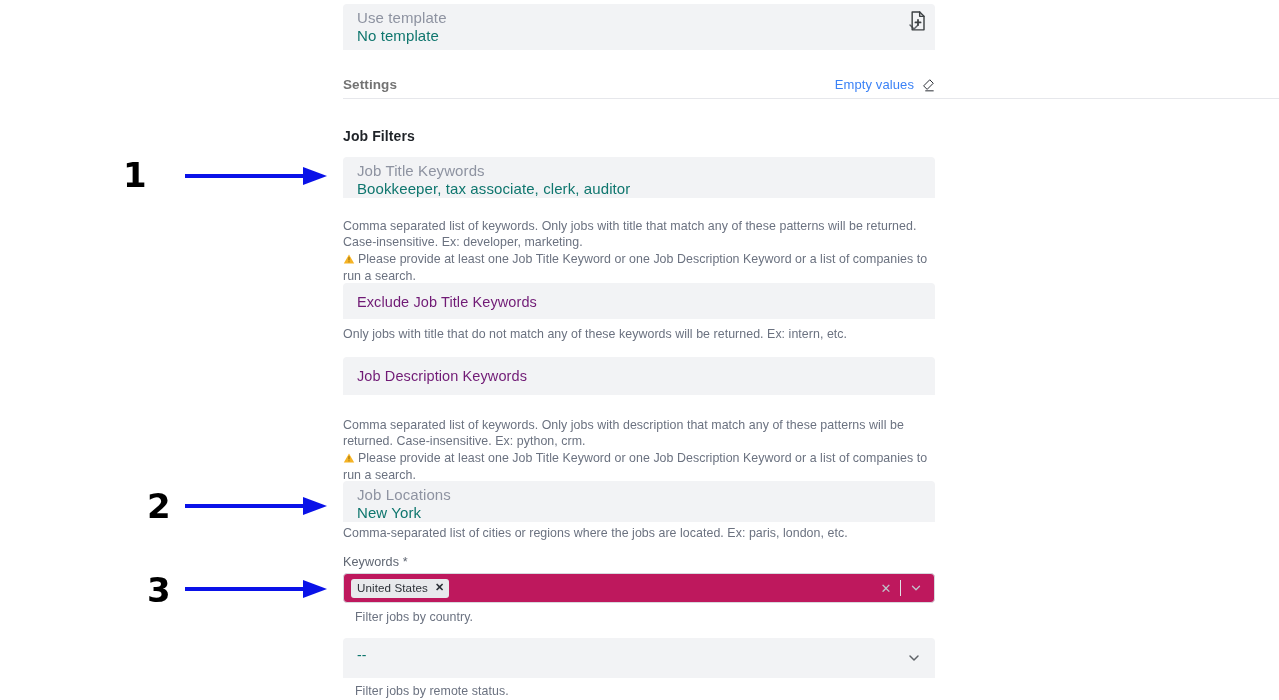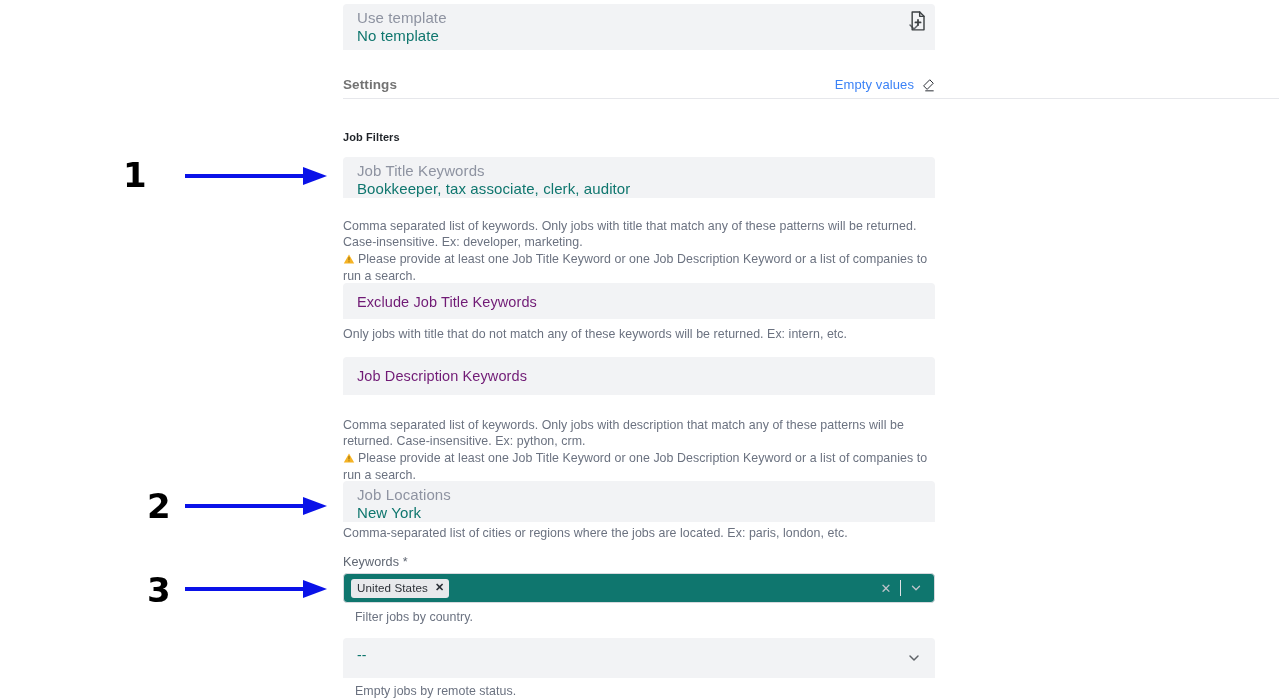--- a/index.html
+++ b/index.html
@@ -78,21 +78,21 @@
   }
 
   
   .section-title {
     font-size: 13.5px;
     font-weight: bold;
     color: #737373;
     letter-spacing: .1px;
   }
   .sub-title {
-    font-size: 11px;
+    font-size: 14px;
     font-weight: bold;
     color: #1f2328;
     letter-spacing: .1px;
   }
   .empty-values {
     font-size: 13px;
     color: #3b82f6;
     letter-spacing: .1px;
     display: inline-flex;
     align-items: center;
@@ -102,21 +102,21 @@
   .divider {
     height: 1px;
     background: #e6e7eb;
     width: 100%;
   }
 
   
   .outlined-field {
     border: 1px solid #d7d9de;
     border-radius: 4px;
-    background: #0f766e;
+    background: #be185d;
     height: 30px;
     box-sizing: border-box;
     display: flex;
     align-items: center;
     padding: 0 6px 0 7px;
   }
   .chip {
     background: #e8e9ec;
     border-radius: 3px;
     font-size: 11.6px;
@@ -310,21 +310,21 @@
   <div class="filled-field with-chevron" style="height:40px;">
     <div class="field-value" style="font-size:14px;">--</div>
     <span class="chevron">
       <svg viewBox="0 0 24 24" fill="none" stroke="currentColor" stroke-width="2.2" stroke-linecap="round" stroke-linejoin="round">
           <polyline points="6 9 12 15 18 9"></polyline>
         </svg>
     </span>
   </div>
 </div>
 <div class="form-col hint" style="top:683px; padding-left:12px;">
-  <span>Empty jobs by remote status.</span>
+  <span>Filter jobs by remote status.</span>
 </div>
 
 <div class="anno-num" style="left:123px; top:158px;">1</div>
 <div class="anno-arrow" style="left:185px; top:165px; width:145px;">
   <svg width="145" height="22" viewBox="0 0 145 22">
     <line x1="0" y1="11" x2="122" y2="11" stroke="#0a12e8" stroke-width="4"></line>
     <polygon points="118,2 142,11 118,20" fill="#0a12e8"></polygon>
   </svg>
 </div>
 

